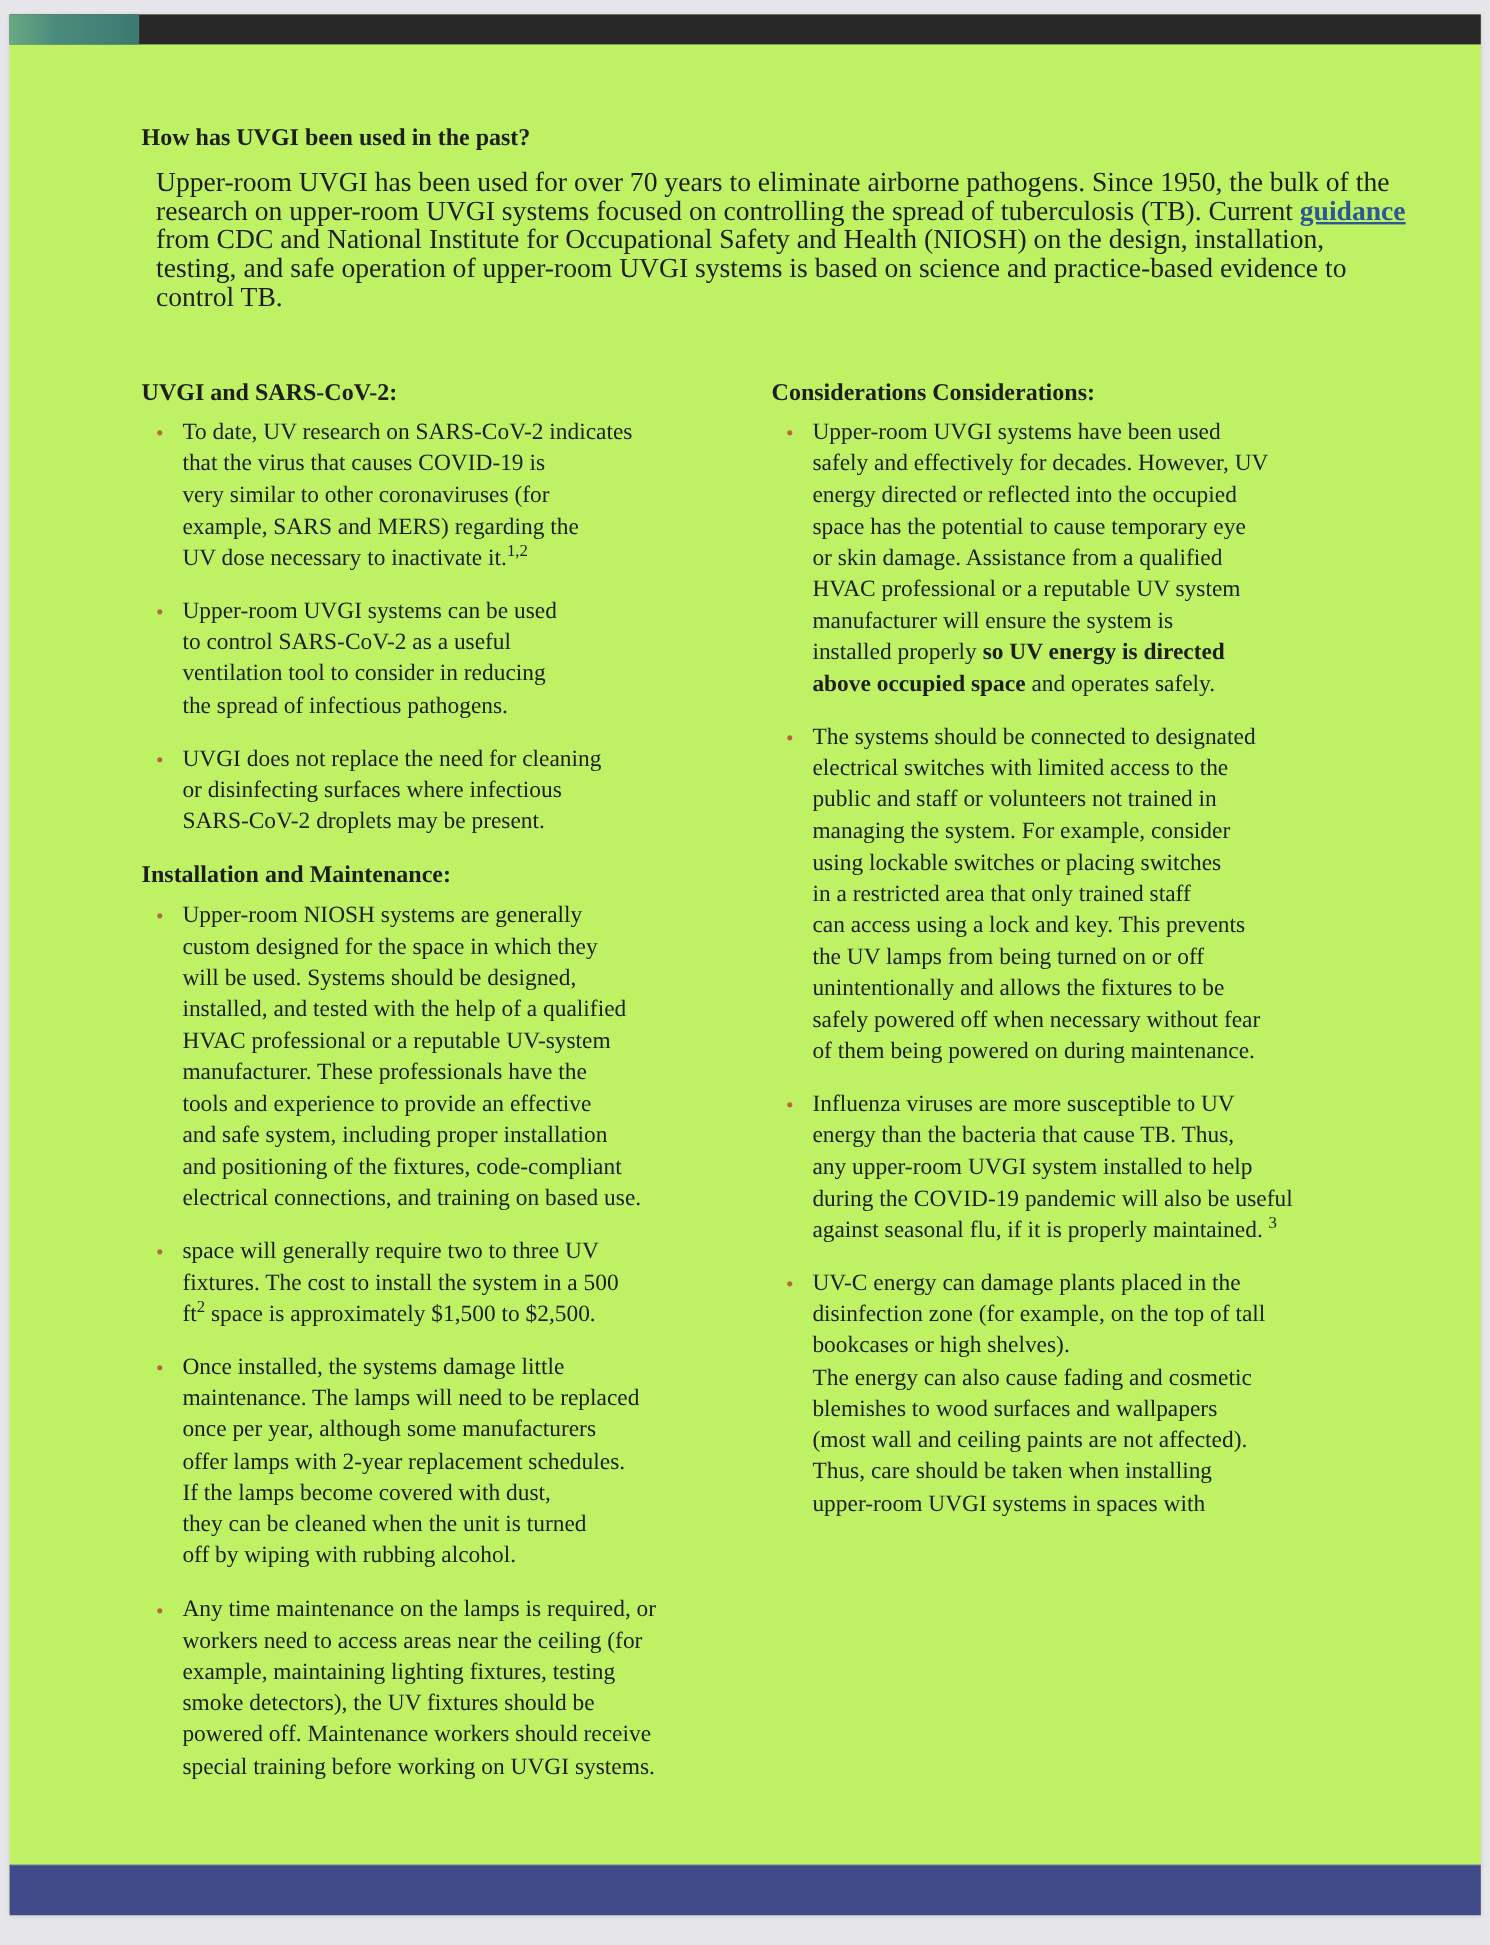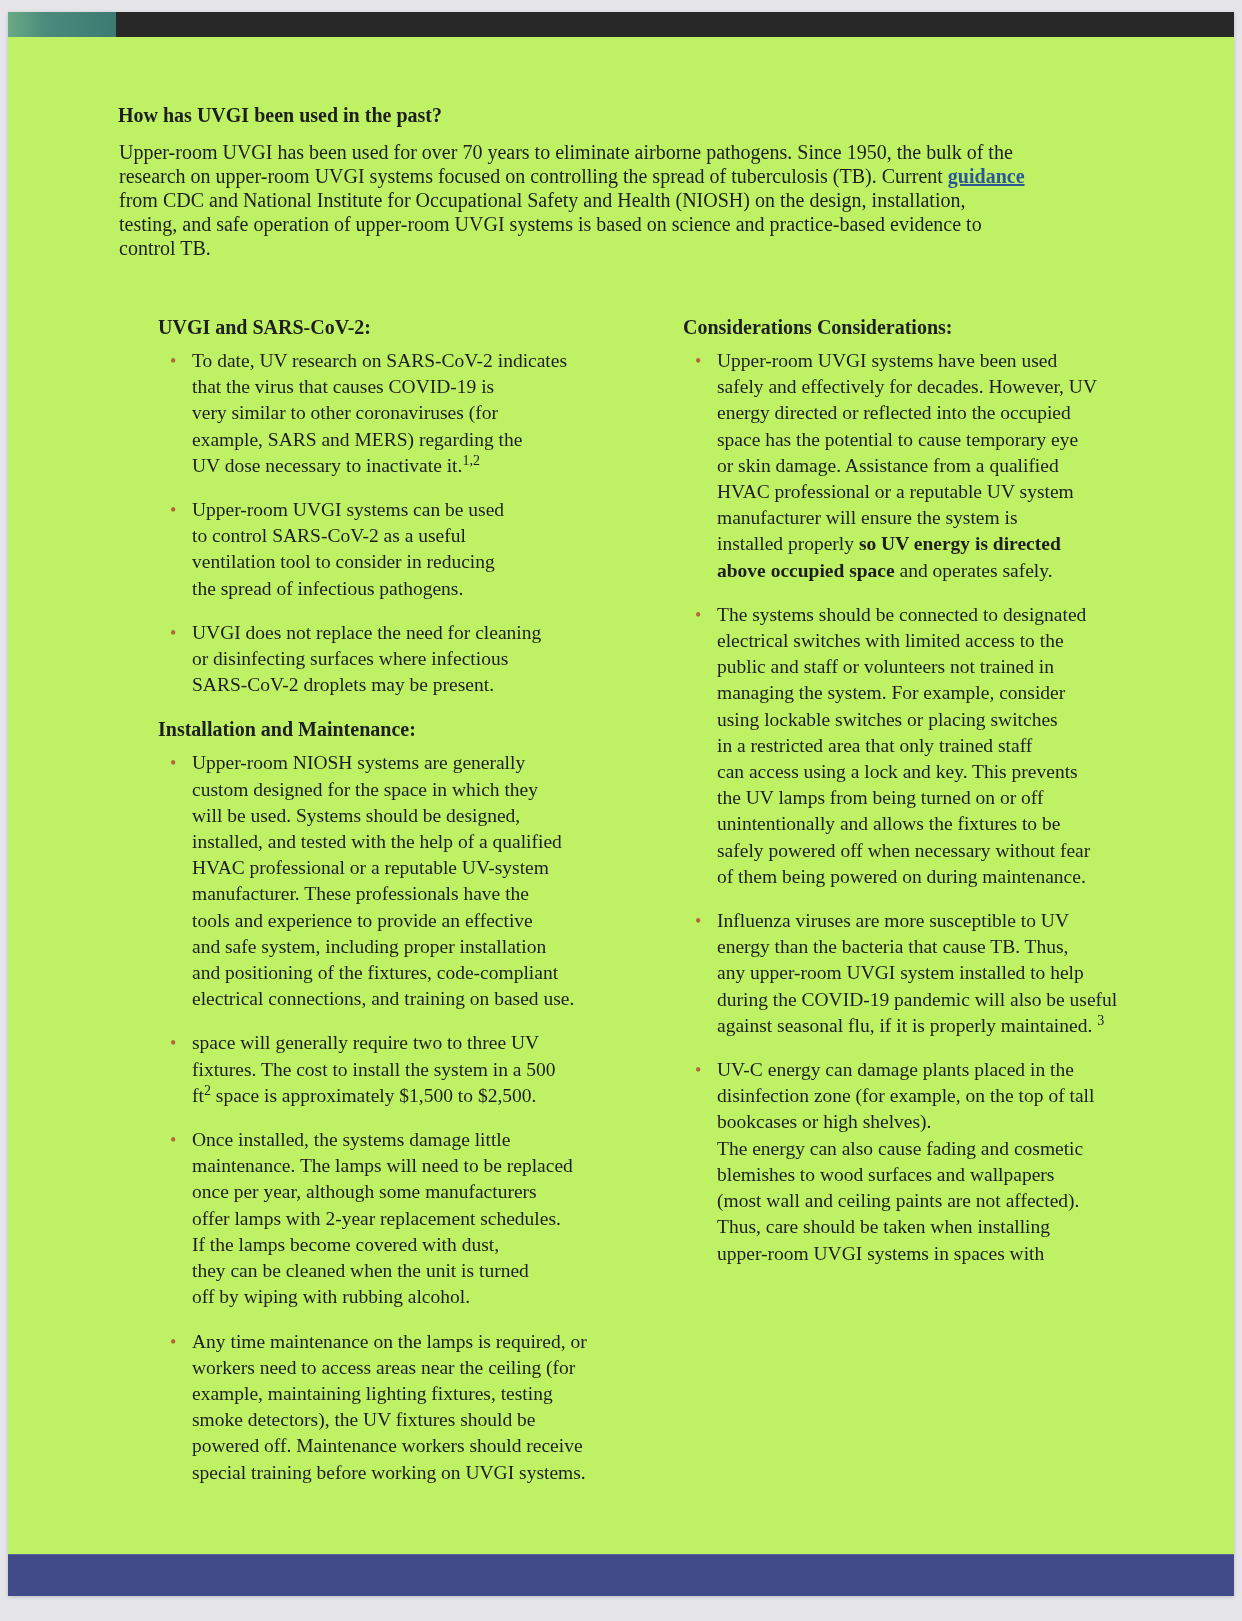--- a/index.html
+++ b/index.html
@@ -11,25 +11,25 @@
     position:absolute; left:8px; top:12px; width:1226px; height:1584px;
     background:#bef264; box-shadow:0 1px 4px rgba(0,0,0,0.18);
   }
   .topbar { position:absolute; left:0; top:0; width:1226px; height:25px; background:#282828; }
   .topbar .accent { position:absolute; left:0; top:0; width:108px; height:25px;
     background:linear-gradient(90deg,#6aa985 0%,#4a8c7b 35%,#3c7a72 100%); }
   .footer { position:absolute; left:0; bottom:0; width:1226px; height:41px; background:#424b8a;
     border-top:1px solid #5a6298; }
   .content { position:absolute; left:110px; top:90px; width:1010px; }
   h2 { font-size:20px; font-weight:bold; margin:0; line-height:26px; }
-  .intro { font-size:20px; line-height:24px; margin:12px 0 0 1px; }
+  .intro { font-size:23px; line-height:24px; margin:12px 0 0 12px; }
   .line { display:block; white-space:nowrap; }
   a.link { color:#2b5797; font-weight:bold; text-decoration:underline; }
   .cols { position:absolute; top:212px; left:0; width:1010px; }
-  .col { position:absolute; top:0;margin-left:40px; }
+  .col { position:absolute; top:0; }
   .col.left { left:0; width:480px; }
   .col.right { left:525px; width:485px; }
   .col h3 { font-size:20px; font-weight:bold; margin:0 0 8px 0; line-height:26px; }
   ul { list-style:none; margin:0; padding:0; }
   li { position:relative; padding-left:34px; font-size:19.5px; line-height:26.2px; margin-bottom:18px; }
   li .bullet { position:absolute; left:12px; top:0; color:#b8653a; font-size:18px; }
   sup { font-size:14px; vertical-align:super; line-height:0; }
   b.strong { font-weight:bold; }
 </style>
 </head>

